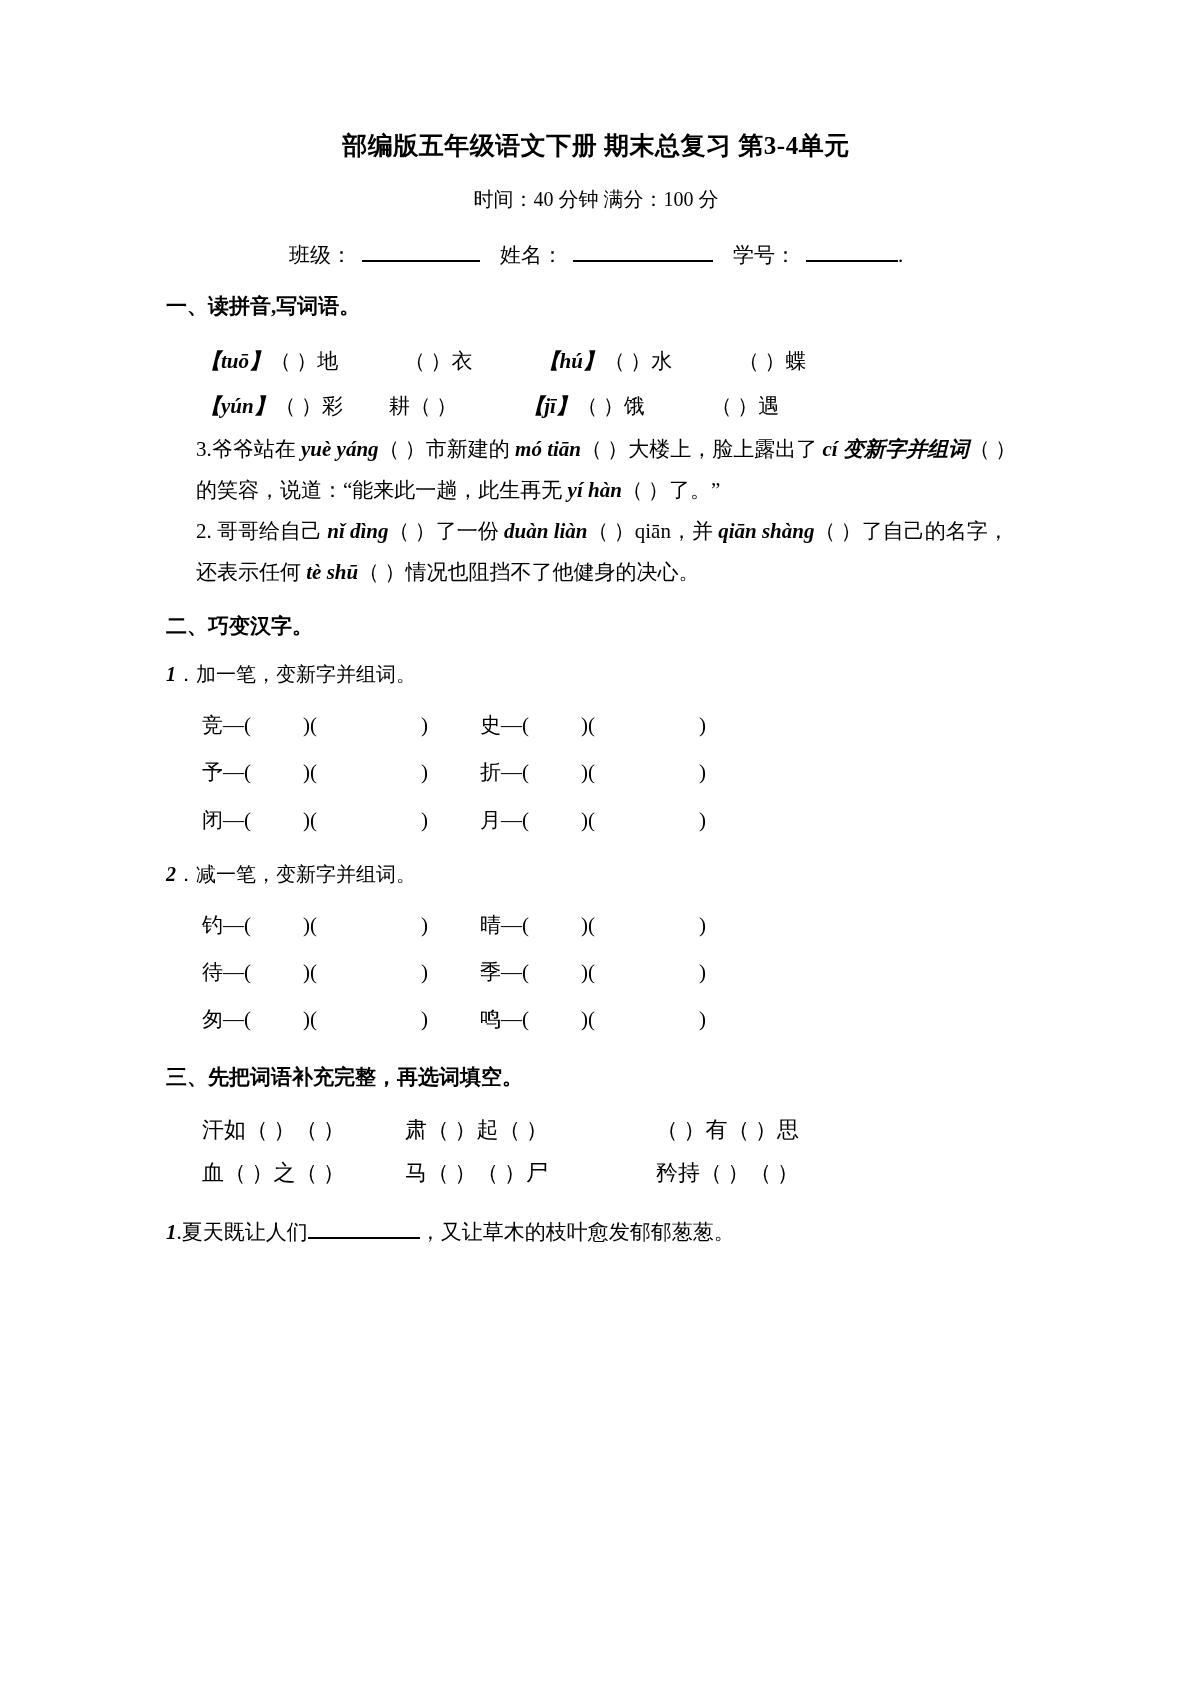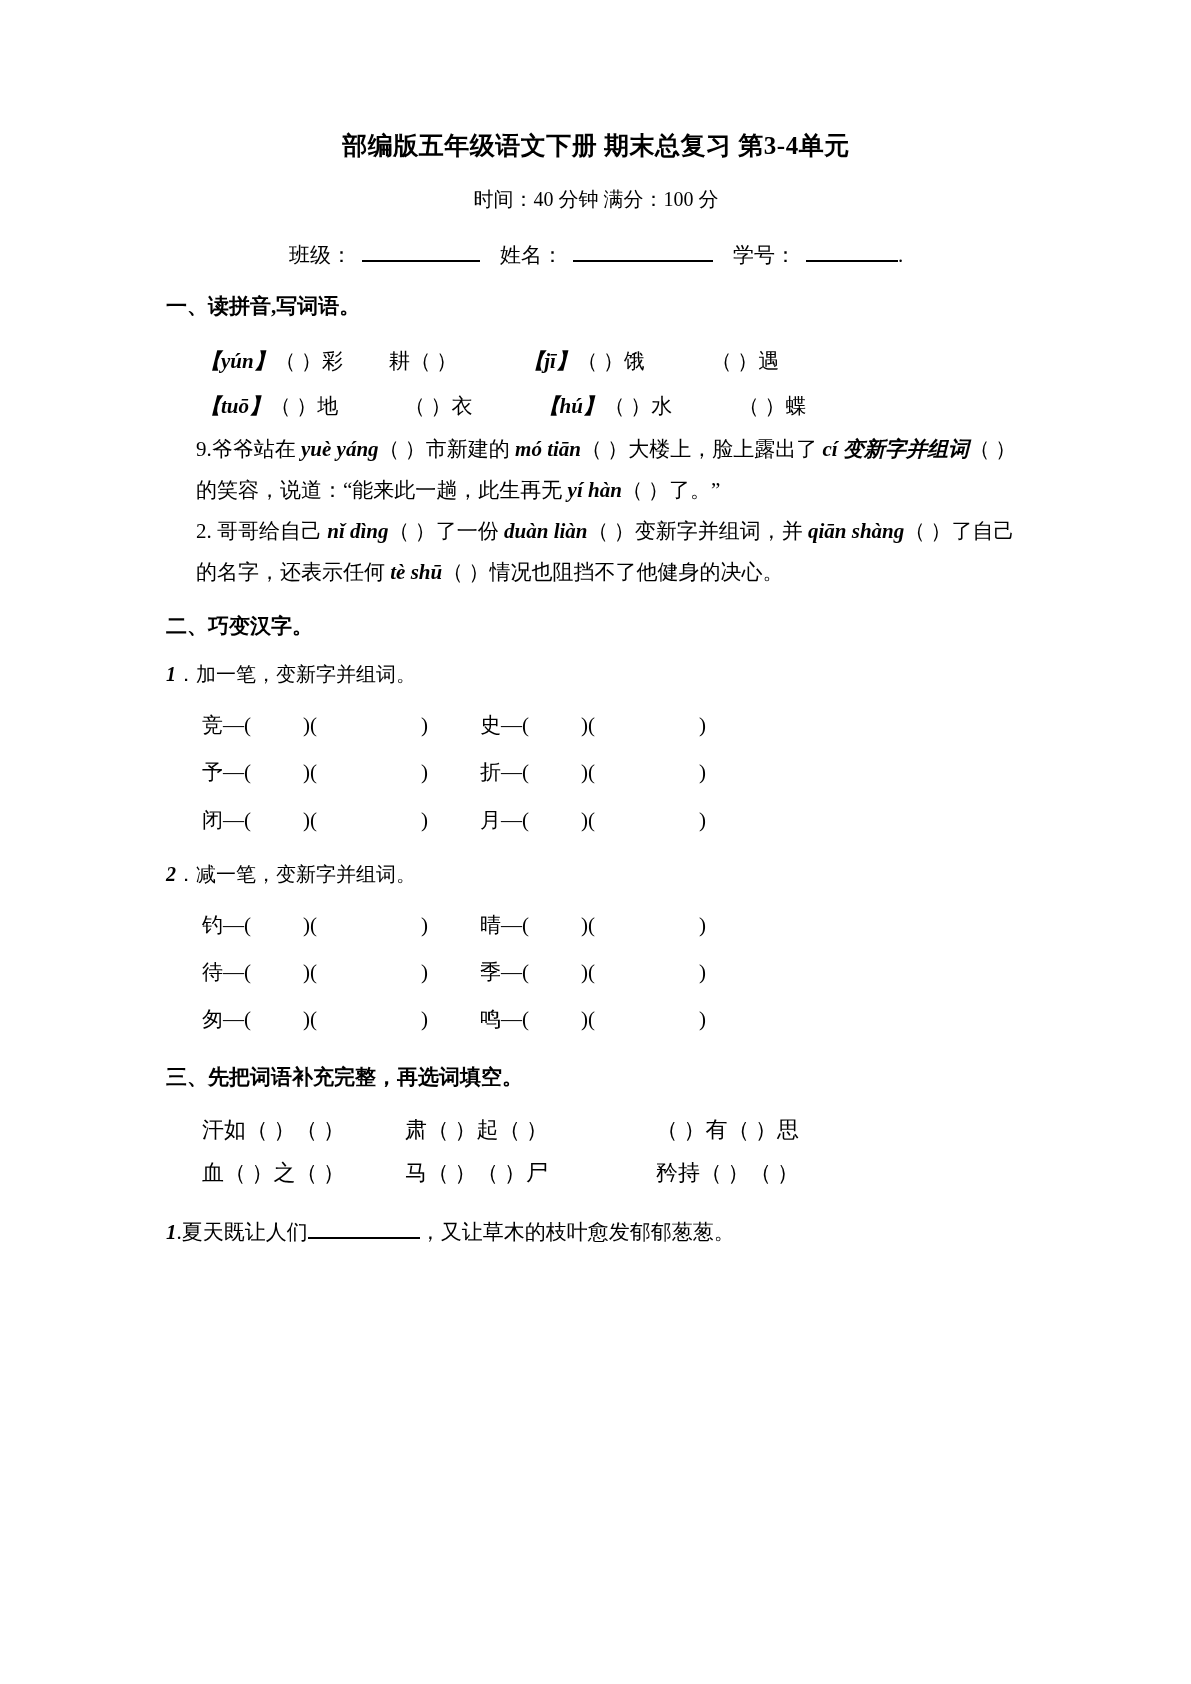--- a/index.html
+++ b/index.html
@@ -149,30 +149,30 @@
     <div class="doc-title">部编版五年级语文下册 期末总复习 第3-4单元</div>
     <div class="doc-subtitle">时间：40 分钟 满分：100 分</div>
 
     <div class="idline">
       <span class="lbl">班级：</span><span class="sp-sm"></span><span class="blank-ul bl-class"></span><span class="sp-md"></span><span class="lbl">姓名：</span><span class="sp-sm"></span><span class="blank-ul bl-name"></span><span class="sp-md"></span><span class="lbl">学号：</span><span class="sp-sm"></span><span class="blank-ul bl-num"></span><span>.</span>
     </div>
 
     <div class="sec-head">一、读拼音,写词语。</div>
 
     <div class="word-row">
+      <span class="py">【tuō】</span><span>（    ）</span><span>地</span><span class="gap-b"></span><span>（    ）</span><span>衣</span><span class="gap-b"></span><span class="py">【hú】</span><span>（    ）</span><span>水</span><span class="gap-b"></span><span>（    ）</span><span>蝶</span>
+    </div>
+
+    <div class="word-row">
       <span class="py">【yún】</span><span>（    ）</span><span>彩</span><span class="gap-a"></span><span>耕</span><span>（    ）</span><span class="gap-b"></span><span class="py">【jī】</span><span>（    ）</span><span>饿</span><span class="gap-b"></span><span>（    ）</span><span>遇</span>
     </div>
 
-    <div class="word-row">
-      <span class="py">【tuō】</span><span>（    ）</span><span>地</span><span class="gap-b"></span><span>（    ）</span><span>衣</span><span class="gap-b"></span><span class="py">【hú】</span><span>（    ）</span><span>水</span><span class="gap-b"></span><span>（    ）</span><span>蝶</span>
-    </div>
+    <p class="sent indent"><span>3.爷爷站在 </span><span class="py">yuè yáng</span><span>（      ）</span><span>市新建的 </span><span class="py">mó tiān</span><span>（      ）</span><span>大楼上，脸上露出了 </span><span class="py">cí 变新字并组词</span><span>（      ）</span><span>的笑容，说道：“能来此一趟，此生再无 </span><span class="py">yí hàn</span><span>（      ）</span><span>了。”</span></p>
 
-    <p class="sent indent"><span>9.爷爷站在 </span><span class="py">yuè yáng</span><span>（      ）</span><span>市新建的 </span><span class="py">mó tiān</span><span>（      ）</span><span>大楼上，脸上露出了 </span><span class="py">cí 变新字并组词</span><span>（      ）</span><span>的笑容，说道：“能来此一趟，此生再无 </span><span class="py">yí hàn</span><span>（      ）</span><span>了。”</span></p>
-
-    <p class="sent indent"><span>2. 哥哥给自己 </span><span class="py">nǐ dìng</span><span>（      ）</span><span>了一份 </span><span class="py">duàn liàn</span><span>（      ）</span><span>变新字并组词，并 </span><span class="py">qiān shàng</span><span>（      ）</span><span>了自己的名字，还表示任何 </span><span class="py">tè shū</span><span>（      ）</span><span>情况也阻挡不了他健身的决心。</span></p>
+    <p class="sent indent"><span>2. 哥哥给自己 </span><span class="py">nǐ dìng</span><span>（      ）</span><span>了一份 </span><span class="py">duàn liàn</span><span>（      ）</span><span>qiān，并 </span><span class="py">qiān shàng</span><span>（      ）</span><span>了自己的名字，还表示任何 </span><span class="py">tè shū</span><span>（      ）</span><span>情况也阻挡不了他健身的决心。</span></p>
 
     <div class="sec-head">二、巧变汉字。</div>
 
     <div class="sub-head"><span class="num">1</span><span>．加一笔，变新字并组词。</span></div>
 
     <div class="ch-row"><span>竞</span><span>—</span><span>(</span><span class="ch-par1"></span><span>)</span><span>(</span><span class="ch-par2"></span><span>)</span><span class="ch-gapmid"></span><span>史</span><span>—</span><span>(</span><span class="ch-par1"></span><span>)</span><span>(</span><span class="ch-par2"></span><span>)</span></div>
 
     <div class="ch-row"><span>予</span><span>—</span><span>(</span><span class="ch-par1"></span><span>)</span><span>(</span><span class="ch-par2"></span><span>)</span><span class="ch-gapmid"></span><span>折</span><span>—</span><span>(</span><span class="ch-par1"></span><span>)</span><span>(</span><span class="ch-par2"></span><span>)</span></div>
 
     <div class="ch-row"><span>闭</span><span>—</span><span>(</span><span class="ch-par1"></span><span>)</span><span>(</span><span class="ch-par2"></span><span>)</span><span class="ch-gapmid"></span><span>月</span><span>—</span><span>(</span><span class="ch-par1"></span><span>)</span><span>(</span><span class="ch-par2"></span><span>)</span></div>

